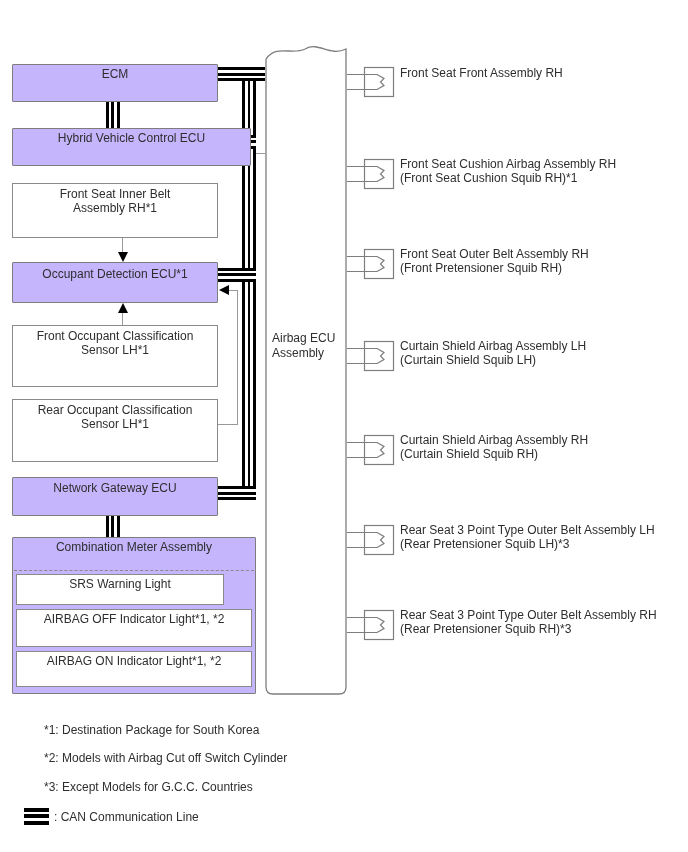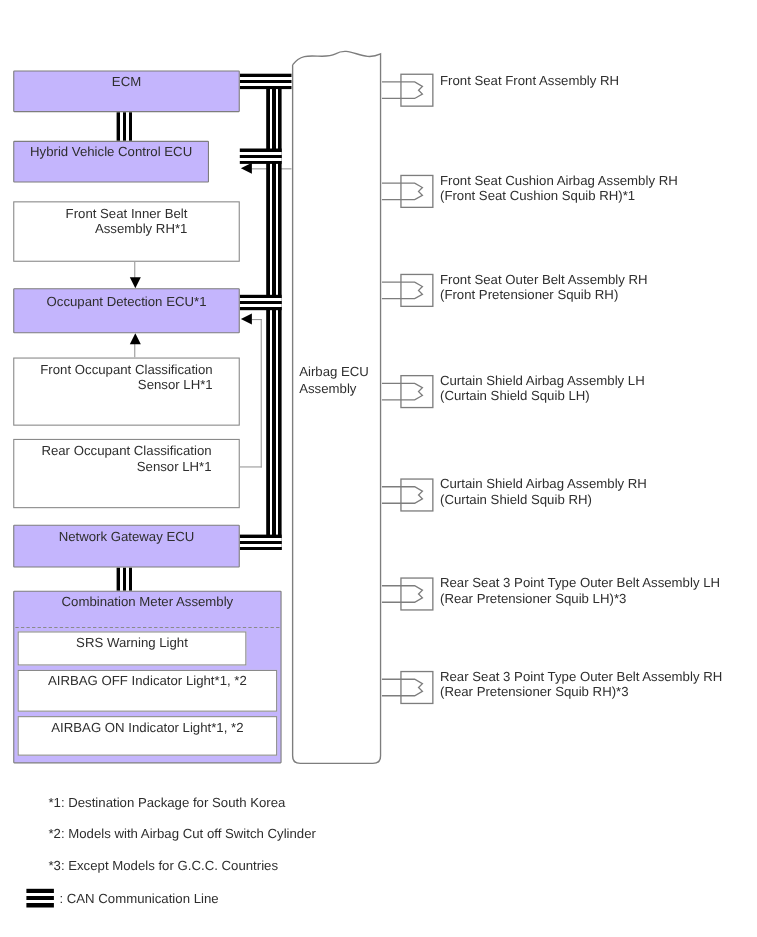--- a/index.html
+++ b/index.html
@@ -14,21 +14,21 @@
   .box-round {
     position:absolute; background:#c4b5fd; border:1.2px solid #7d7d7d; border-radius:1px;
     box-sizing:border-box; text-align:center;
   }
   .box-rect {
     position:absolute; background:#fff; border:1.2px solid #8a8a8a;
     box-sizing:border-box;
   }
   .lbl { padding-top:3px; line-height:13.5px; }
   .lbl-block { text-align:center; padding-top:4px; }
-  .lbl-block > span { display:inline-block; text-align:right; line-height:13.5px; }
+  .lbl-block > span { display:inline-block; text-align:center; line-height:13.5px; }
 
   
   .can-h {
     position:absolute; height:14px;
     background:linear-gradient(to bottom,#000 0 3px,#fff 3px 5.5px,#000 5.5px 8.5px,#fff 8.5px 11px,#000 11px 14px);
   }
   .can-v {
     position:absolute; width:14px;
     background:linear-gradient(to right,#000 0 3px,#fff 3px 5.5px,#000 5.5px 8.5px,#fff 8.5px 11px,#000 11px 14px);
   }
@@ -78,21 +78,21 @@
   <div class="can-h" style="left:218px; top:135px; width:38px;"></div>
   <div class="can-h" style="left:218px; top:268px; width:38px;"></div>
   <div class="can-h" style="left:218px; top:486px; width:38px;"></div>
   <div class="can-v" style="left:106px; top:102px; height:26px;"></div>
   <div class="can-v" style="left:106px; top:516px; height:21px;"></div>
 
   <div class="box-round" style="left:12px; top:64px; width:206px; height:38px;">
     <div class="lbl">ECM</div>
   </div>
 
-  <div class="box-round" style="left:12px; top:128px; width:178px; height:38px;">
+  <div class="box-round" style="left:12px; top:128px; width:239px; height:38px;">
     <div class="lbl">Hybrid Vehicle Control ECU</div>
   </div>
 
   <div class="box-rect" style="left:12px; top:183px; width:206px; height:55px;">
     <div class="lbl-block"><span>
       <div>Front Seat Inner Belt</div>
       <div>Assembly RH*1</div>
     </span></div>
   </div>
 

